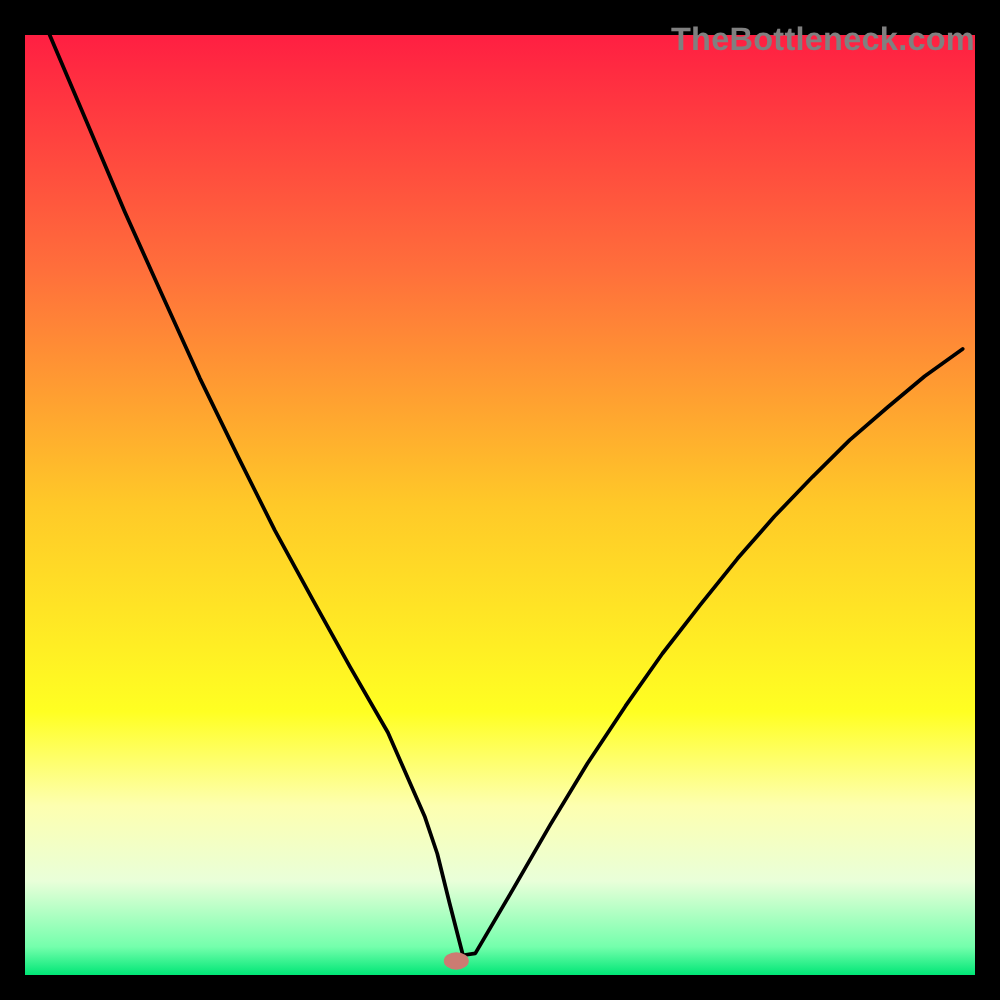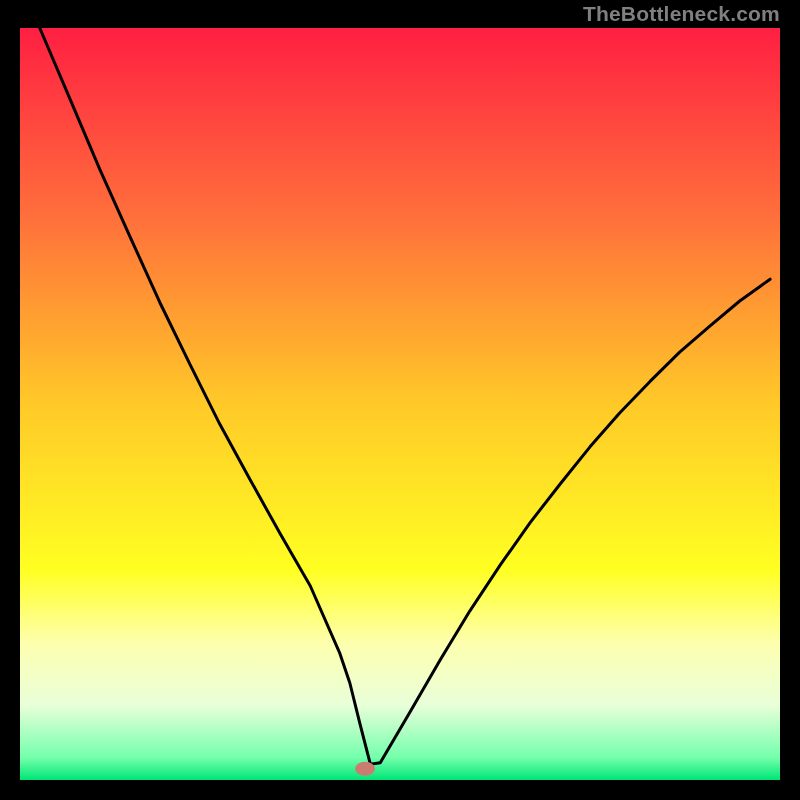--- a/index.html
+++ b/index.html
@@ -11,24 +11,24 @@
     overflow: hidden;
   }
   .frame {
     position: absolute;
     left: 0; top: 0;
     width: 800px; height: 800px;
     background: #000;
   }
   .watermark {
     position: absolute;
-    top: 2px;
+    top: 16px;
     right: 20px;
     font-family: Arial, Helvetica, sans-serif;
-    font-size: 21px;
+    font-size: 26px;
     font-weight: 600;
     color: #808080;
     letter-spacing: 0.2px;
   }
   svg {
     position: absolute;
     left: 0; top: 0;
   }
 </style>
 </head>

